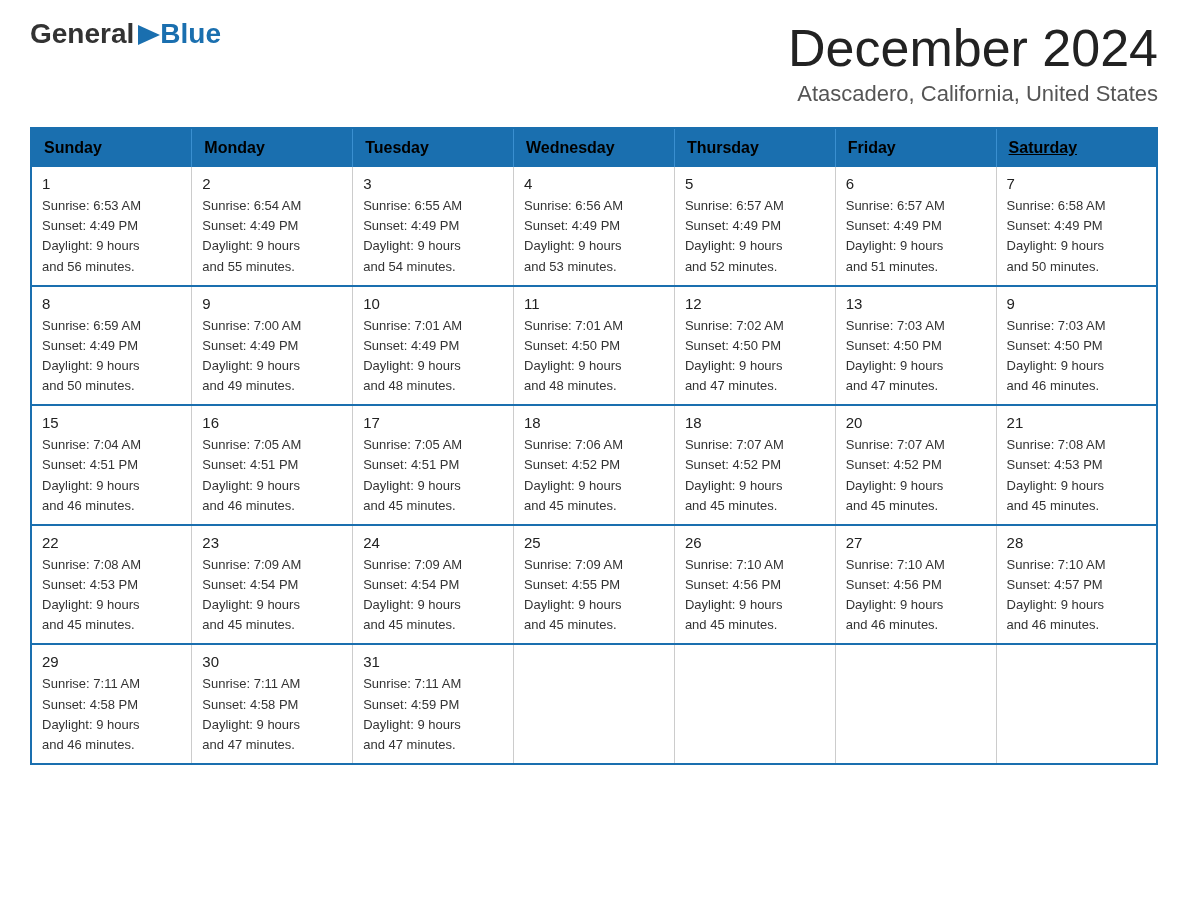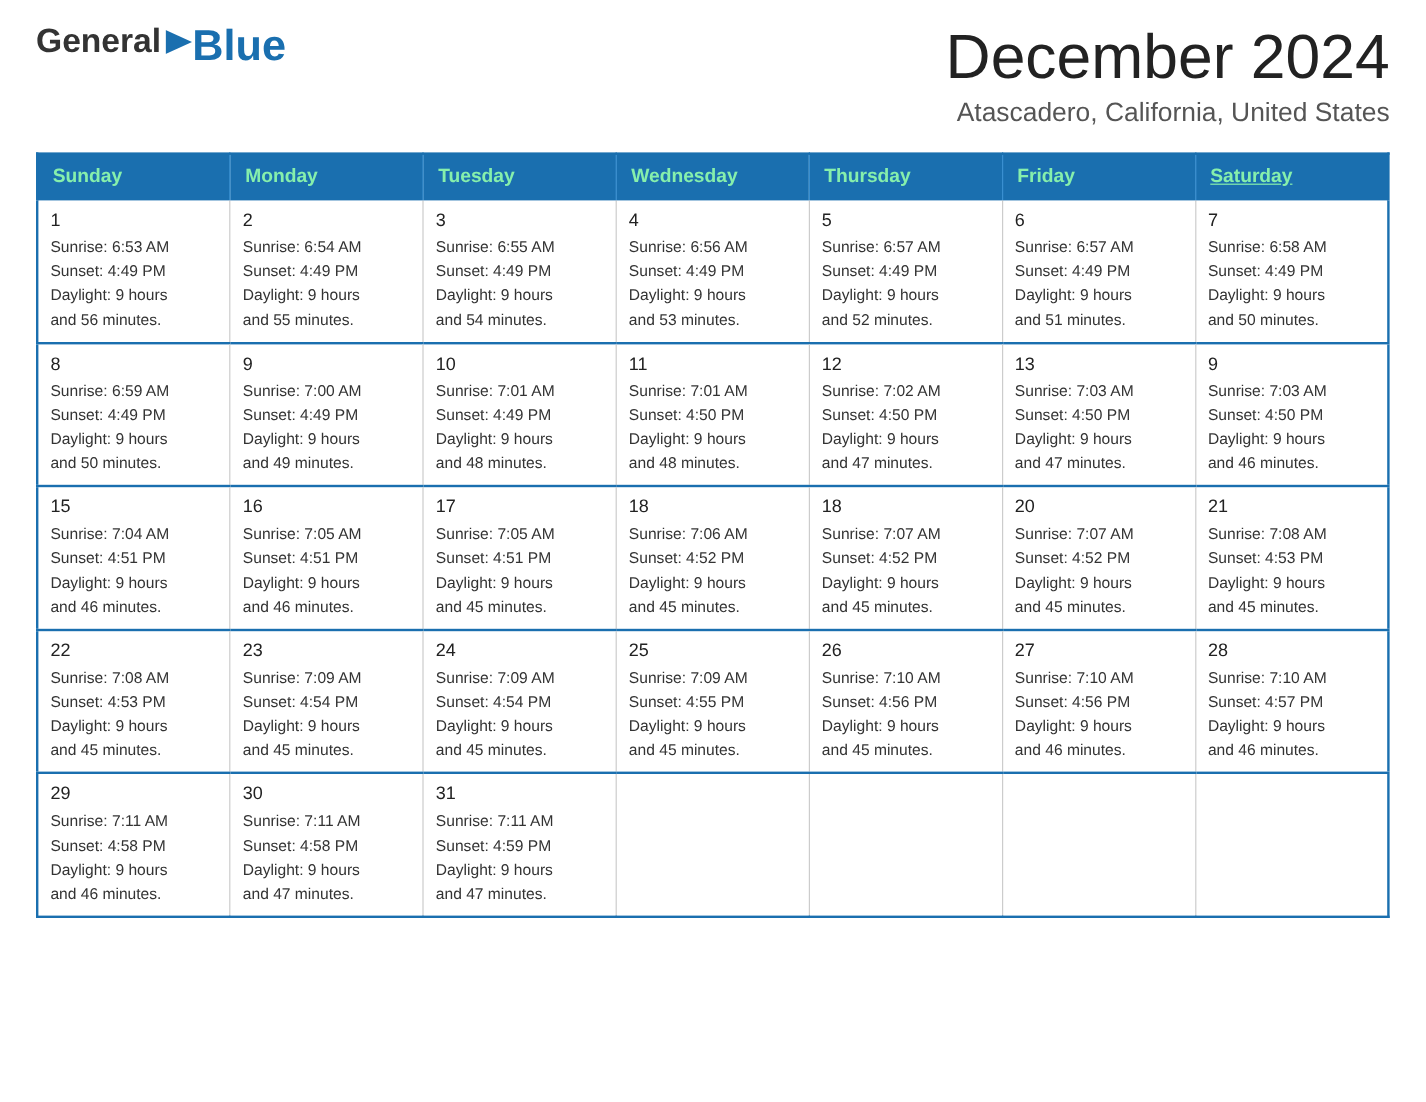--- a/index.html
+++ b/index.html
@@ -22,21 +22,21 @@
       flex-direction: row;
       align-items: flex-start;
     }
     .logo-general {
       font-size: 28px;
       font-weight: bold;
       color: #333;
       line-height: 1;
     }
     .logo-blue {
-      font-size: 36px;
+      font-size: 28px;
       font-weight: bold;
       color: #1a6faf;
       line-height: 1;
       display: flex;
       align-items: center;
     }
     .title-block {
       text-align: right;
     }
     .month-year {
@@ -50,21 +50,21 @@
       color: #555;
       margin-top: 4px;
     }
     .calendar {
       width: 100%;
       border-collapse: collapse;
       border: 2px solid #1a6faf;
     }
     .calendar thead tr th {
       background-color: #1a6faf;
-      color: #86efac;
+      color: #000000;
       font-size: 16px;
       font-weight: bold;
       padding: 10px 12px;
       text-align: left;
       border-right: 1px solid #3a8fd0;
     }
     .calendar thead tr th:last-child {
       border-right: none;
       text-decoration: underline;
     }

